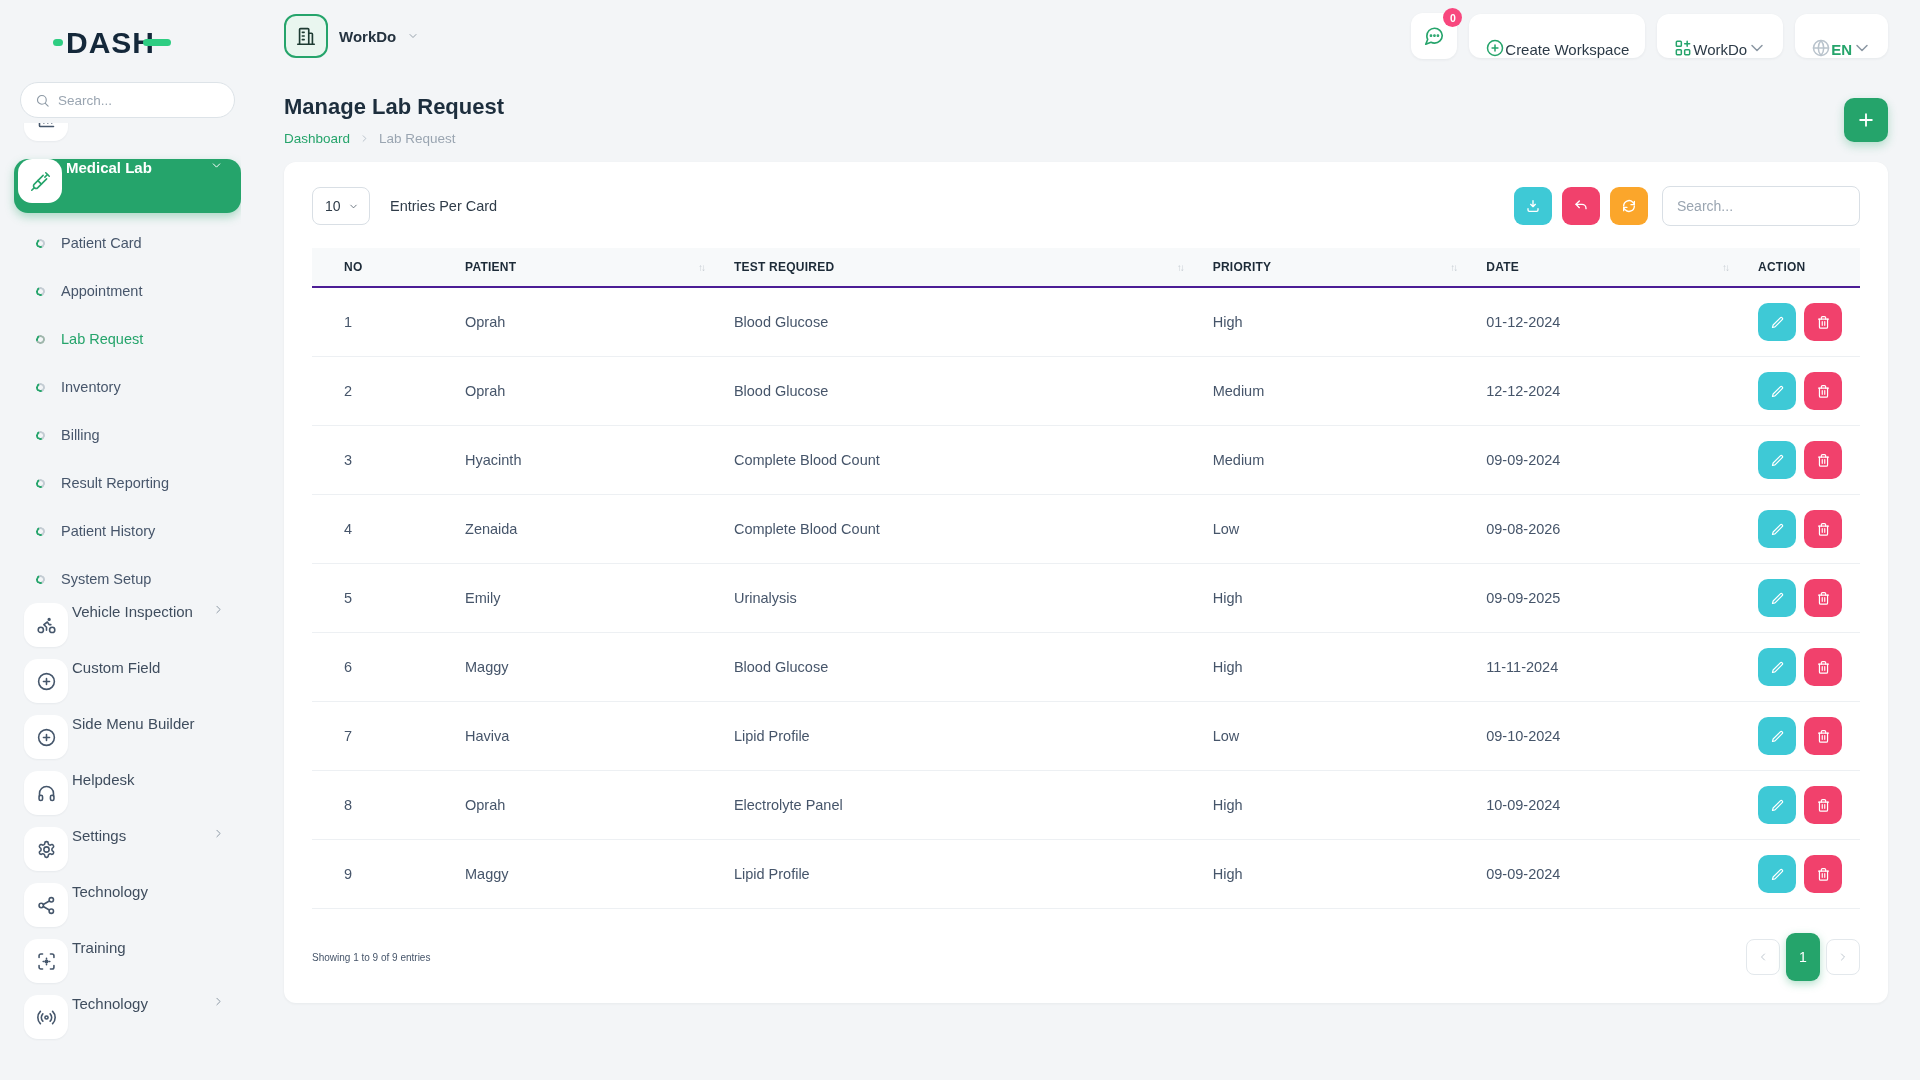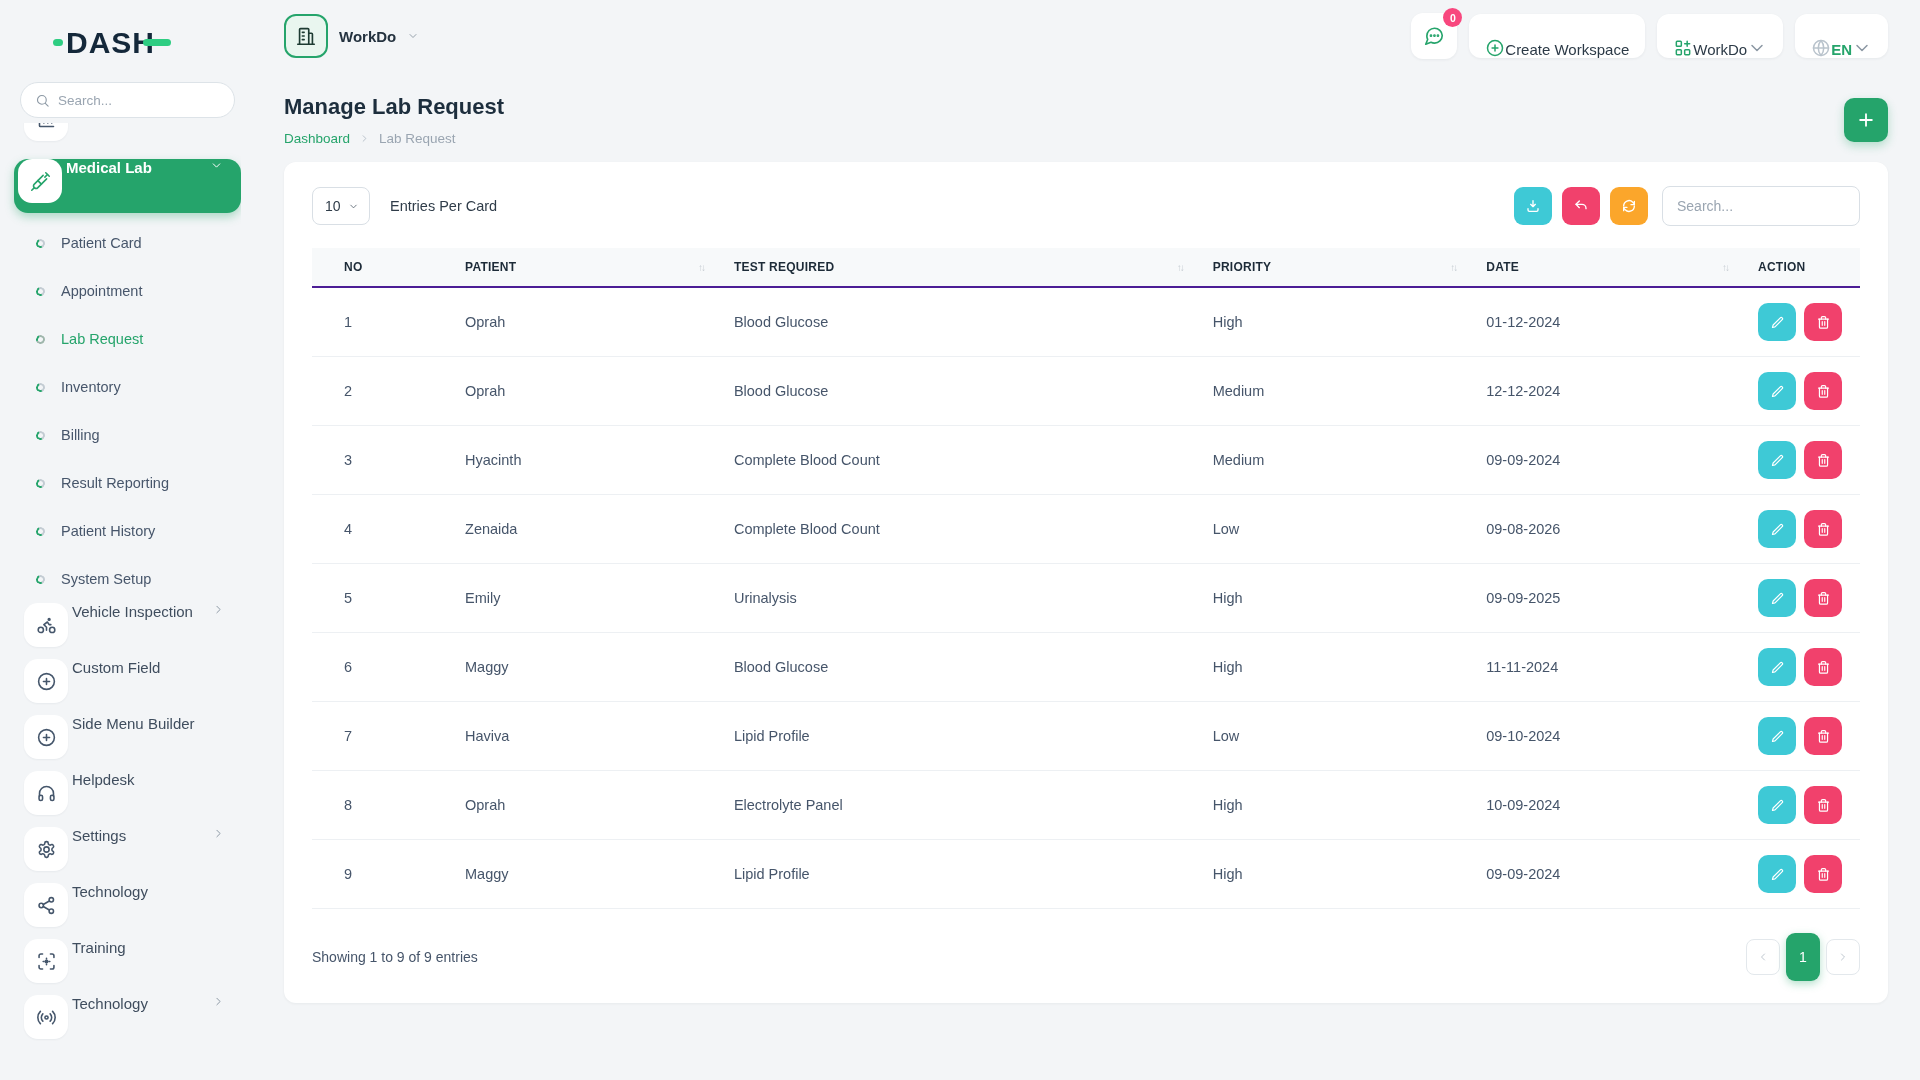--- a/index.html
+++ b/index.html
@@ -107,21 +107,21 @@
   th:nth-child(5){width:17.7%;text-align:center;}
   tbody td{padding:15px 10px;font-size:14.5px;color:var(--text-body);border-bottom:1px solid var(--line);}
   tbody td:first-child{padding-left:32px;}
   .action-cell{display:flex;justify-content:flex-end;gap:8px;padding-right:8px;}
   .row-btn{width:38px;height:38px;border:none;border-radius:10px;display:flex;align-items:center;justify-content:center;color:#fff;cursor:pointer;}
   .row-btn svg{width:15px;height:15px;stroke-width:1.9;}
   .row-btn.edit{background:var(--teal-button);}
   .row-btn.del{background:var(--pink-button);}
 
   .card-footer{display:flex;align-items:center;justify-content:space-between;margin-top:24px;}
-  .entries-summary{font-size:14px;color:var(--text-body);}
+  .entries-summary{font-size:10px;color:var(--text-body);}
   .pagination{display:flex;align-items:center;gap:6px;}
   .page-nav{width:34px;height:36px;background:#fff;border:1px solid #e3e8ec;border-radius:8px;display:flex;align-items:center;justify-content:center;color:#b7c1ca;cursor:pointer;}
   .page-nav svg{width:12px;height:12px;}
   .page-active{width:34px;height:48px;background:var(--primary-green);border:none;border-radius:9px;color:#fff;font-size:14px;font-weight:500;display:flex;align-items:center;justify-content:center;cursor:pointer;box-shadow:0 3px 8px rgba(37,164,107,.35);}
 </style>
 </head>
 <body>
 
 <aside class="sidebar">
   <div class="logo">DASH</div>

